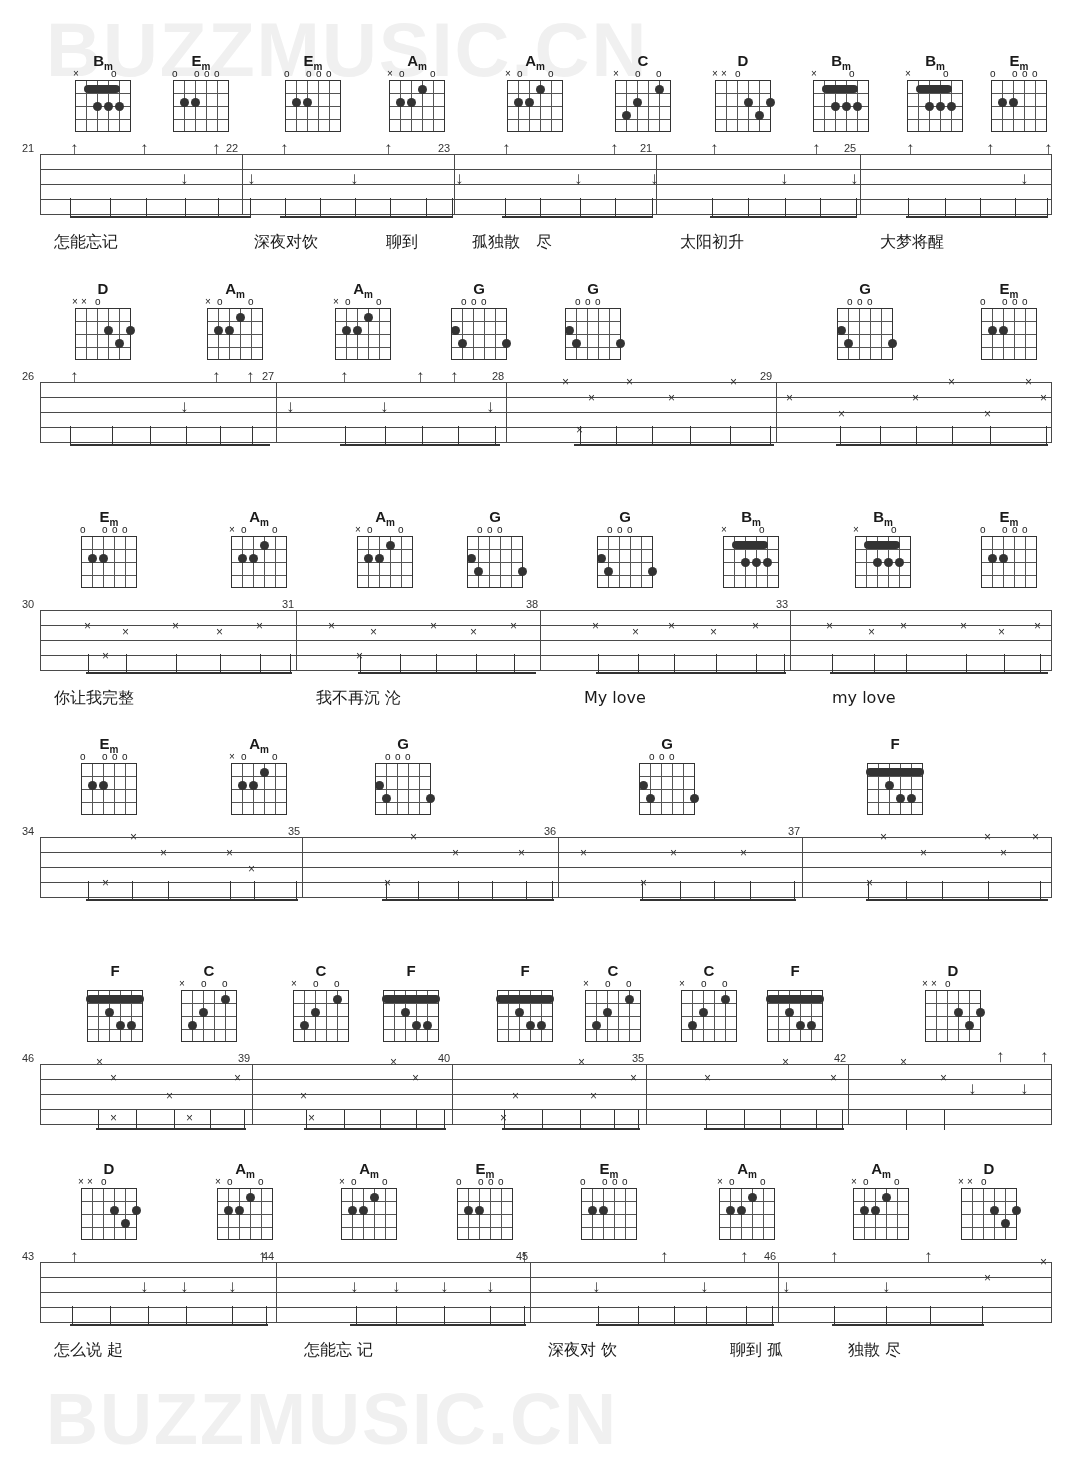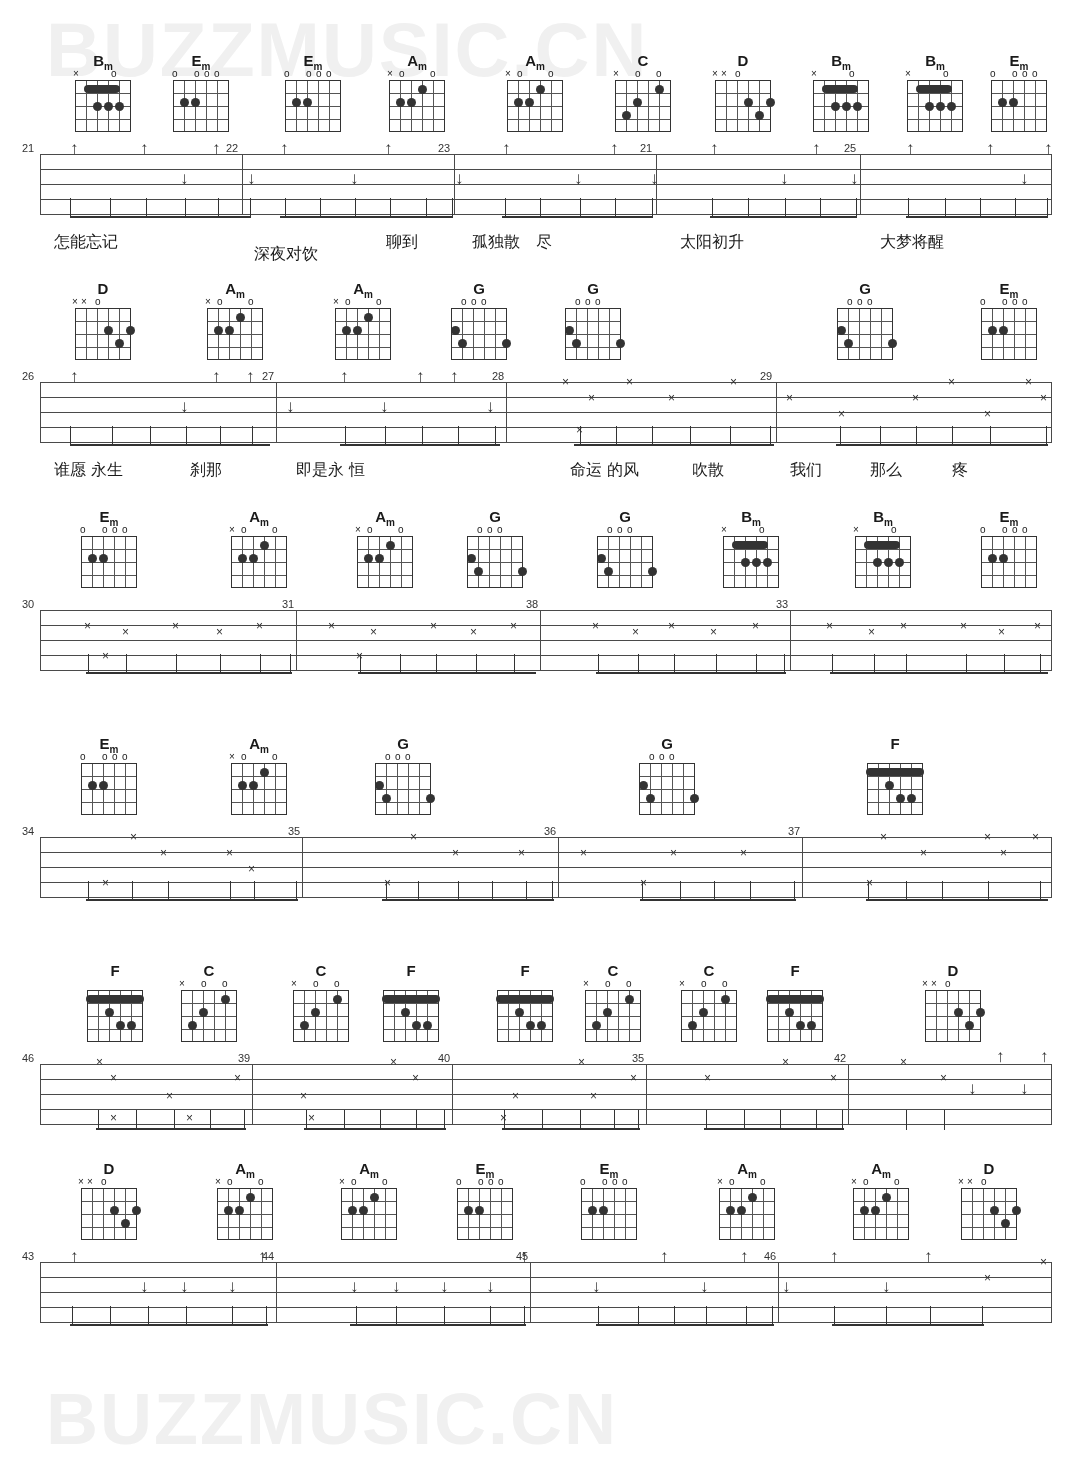--- a/index.html
+++ b/index.html
@@ -358,21 +358,21 @@
       <div class="stem" style="left:816px;top:56px;height:20px;"></div>
       <div class="stem" style="left:868px;top:56px;height:20px;"></div>
       <div class="stem" style="left:905px;top:56px;height:20px;"></div>
       <div class="stem" style="left:940px;top:56px;height:20px;"></div>
       <div class="stem" style="left:975px;top:56px;height:20px;"></div>
       <div class="stem" style="left:1007px;top:56px;height:20px;"></div>
     </div>
 
     <div class="lyrics">
       <span style="left:14px;">怎能忘记</span>
-      <span style="left:214px;margin-top:12px;">深夜对饮</span>
+      <span style="left:214px;">深夜对饮</span>
       <span style="left:346px;">聊到</span>
       <span style="left:432px;">孤独散　尽</span>
       <span style="left:640px;">太阳初升</span>
       <span style="left:840px;">大梦将醒</span>
     </div>
   </div>
 
   <div class="system" style="top:280px;">
     <div class="chords">
       <div class="chord" style="left:30px;">
@@ -577,30 +577,20 @@
       <div class="stem" style="left:690px;top:56px;height:20px;"></div>
       <div class="stem" style="left:730px;top:56px;height:20px;"></div>
       <div class="stem" style="left:800px;top:56px;height:20px;"></div>
       <div class="stem" style="left:840px;top:56px;height:20px;"></div>
       <div class="stem" style="left:876px;top:56px;height:20px;"></div>
       <div class="stem" style="left:912px;top:56px;height:20px;"></div>
       <div class="stem" style="left:950px;top:56px;height:20px;"></div>
       <div class="stem" style="left:1006px;top:56px;height:20px;"></div>
     </div>
 
-    <div class="lyrics">
-      <span style="left:14px;">谁愿 永生</span>
-      <span style="left:150px;">刹那</span>
-      <span style="left:256px;">即是永 恒</span>
-      <span style="left:530px;">命运 的风</span>
-      <span style="left:652px;">吹散</span>
-      <span style="left:750px;">我们</span>
-      <span style="left:830px;">那么</span>
-      <span style="left:912px;">疼</span>
-    </div>
   </div>
 
   <div class="system" style="top:508px;">
     <div class="chords">
       <div class="chord" style="left:36px;">
         <div class="cname"><span>E</span><sub>m</sub></div>
         <div class="marks">
             <span style="left:4px;">o</span>
             <span style="left:26px;">o</span>
             <span style="left:36px;">o</span>
@@ -820,20 +810,26 @@
       <div class="stem" style="left:716px;top:56px;height:20px;"></div>
       <div class="stem" style="left:744px;top:56px;height:20px;"></div>
       <div class="stem" style="left:792px;top:56px;height:20px;"></div>
       <div class="stem" style="left:834px;top:56px;height:20px;"></div>
       <div class="stem" style="left:866px;top:56px;height:20px;"></div>
       <div class="stem" style="left:926px;top:56px;height:20px;"></div>
       <div class="stem" style="left:964px;top:56px;height:20px;"></div>
       <div class="stem" style="left:1000px;top:56px;height:20px;"></div>
     </div>
 
+    <div class="lyrics">
+      <span style="left:14px;">你让我完整</span>
+      <span style="left:276px;">我不再沉 沦</span>
+      <span style="left:544px;">My love</span>
+      <span style="left:792px;">my love</span>
+    </div>
   </div>
 
   <div class="system" style="top:735px;">
     <div class="chords">
       <div class="chord" style="left:36px;">
         <div class="cname"><span>E</span><sub>m</sub></div>
         <div class="marks">
             <span style="left:4px;">o</span>
             <span style="left:26px;">o</span>
             <span style="left:36px;">o</span>
@@ -1455,15 +1451,22 @@
       <div class="stem" style="left:634px;top:56px;height:20px;"></div>
       <div class="stem" style="left:666px;top:56px;height:20px;"></div>
       <div class="stem" style="left:706px;top:56px;height:20px;"></div>
       <div class="stem" style="left:732px;top:56px;height:20px;"></div>
       <div class="stem" style="left:794px;top:56px;height:20px;"></div>
       <div class="stem" style="left:846px;top:56px;height:20px;"></div>
       <div class="stem" style="left:890px;top:56px;height:20px;"></div>
       <div class="stem" style="left:942px;top:56px;height:20px;"></div>
     </div>
 
+    <div class="lyrics">
+      <span style="left:14px;">怎么说 起</span>
+      <span style="left:264px;">怎能忘 记</span>
+      <span style="left:508px;">深夜对 饮</span>
+      <span style="left:690px;">聊到 孤</span>
+      <span style="left:808px;">独散 尽</span>
+    </div>
   </div>
 
 </div>
 
 </body></html>

